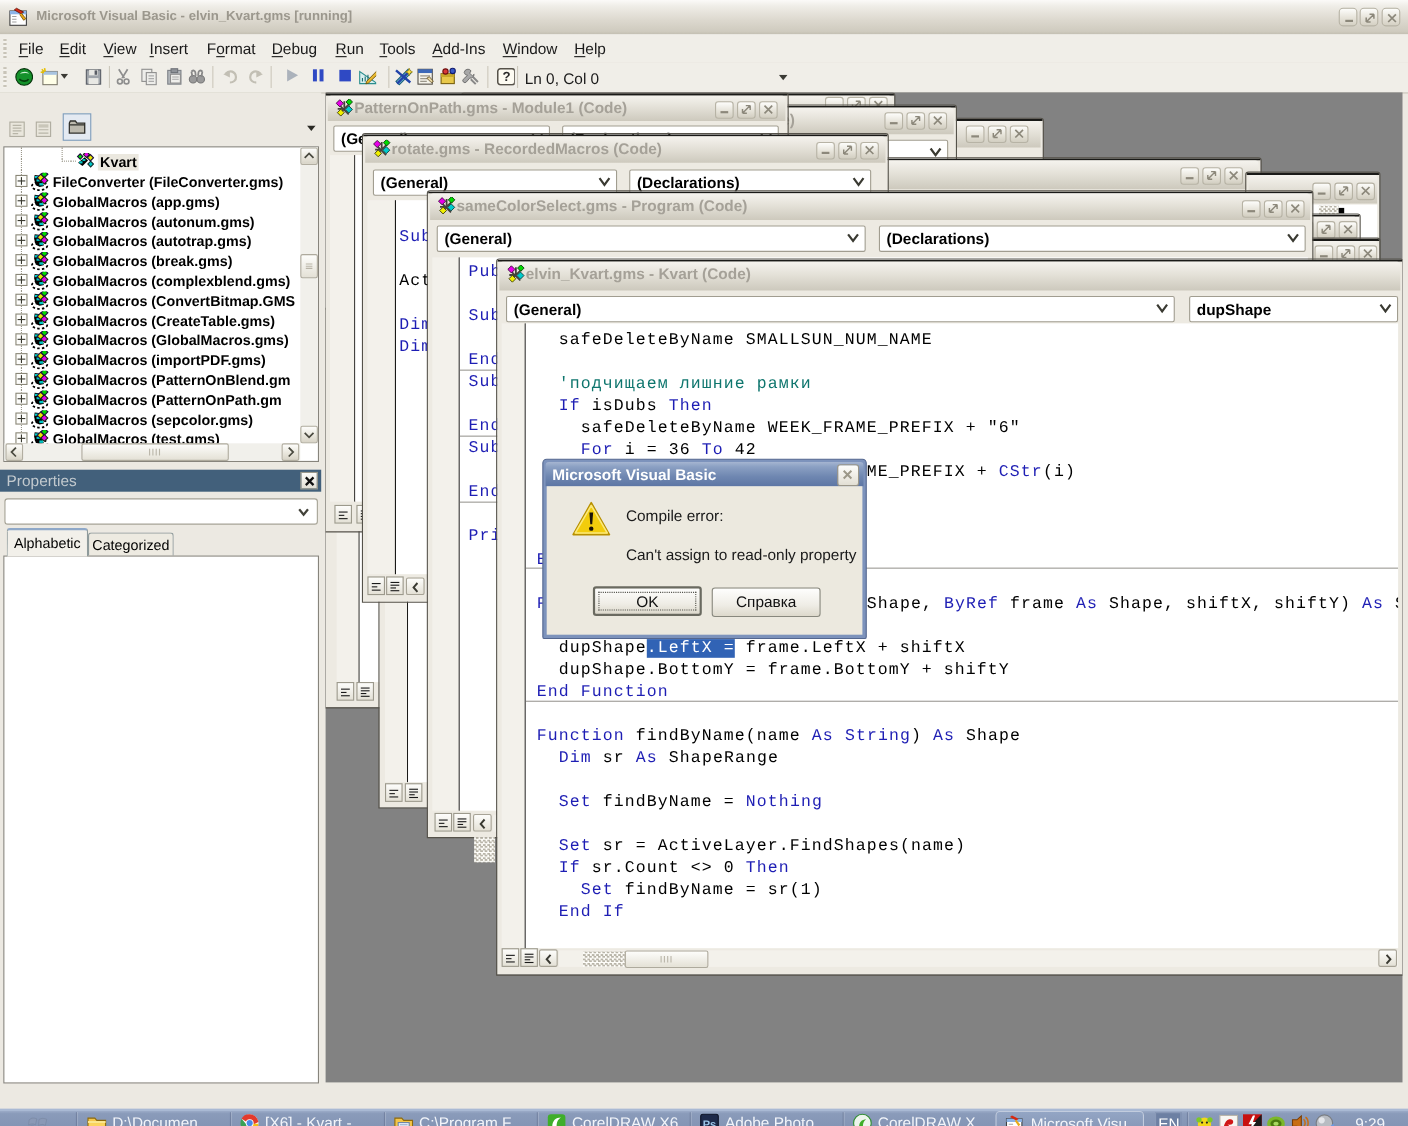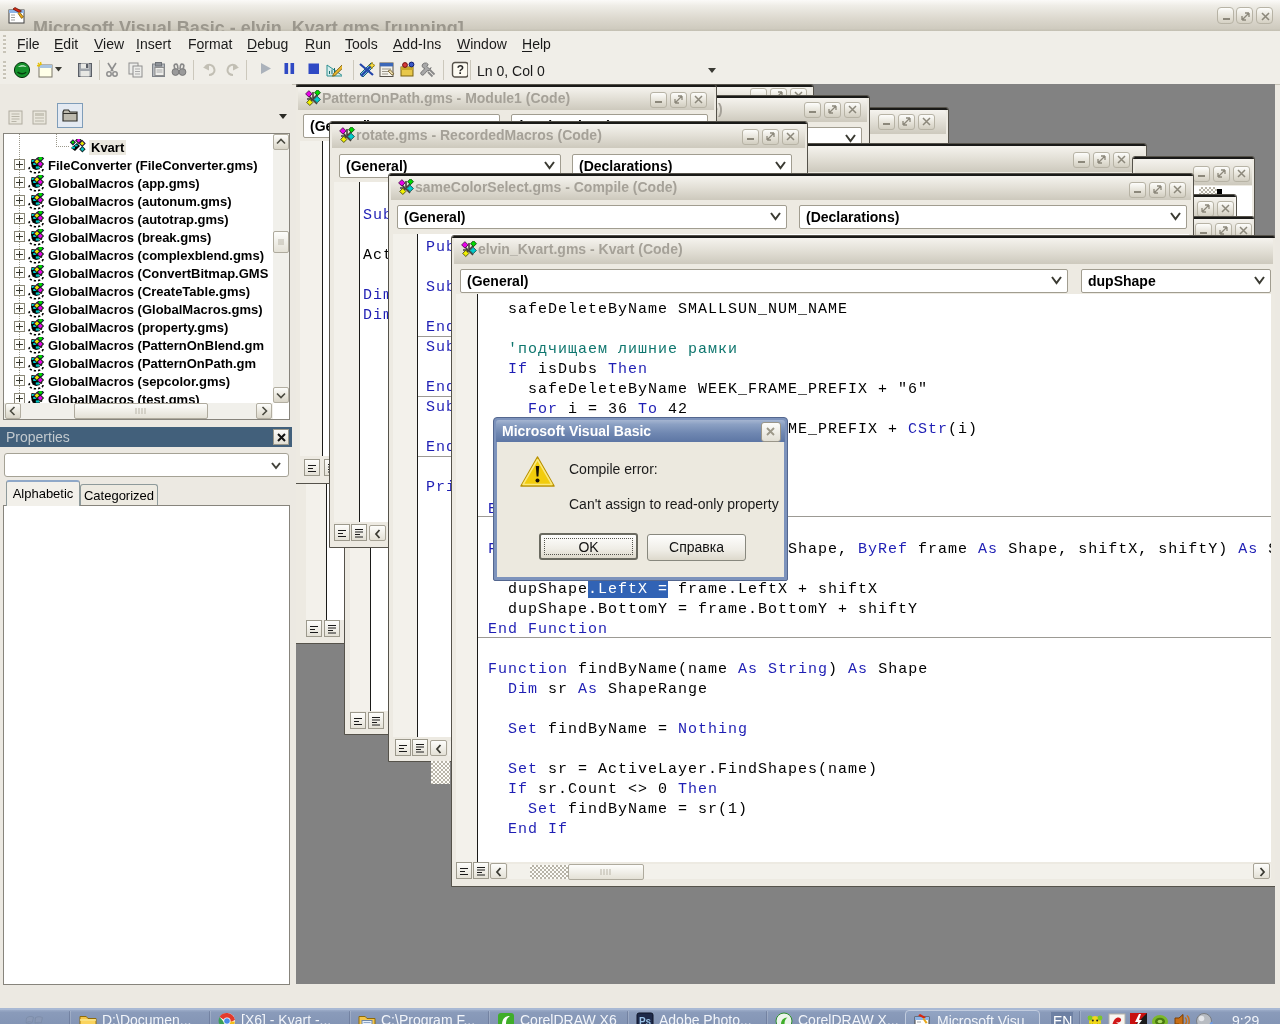--- a/index.html
+++ b/index.html
@@ -1,19 +1,19 @@
 <!DOCTYPE html>
 <html><head><meta charset="utf-8">
 <style>
 html,body{margin:0;padding:0;width:1280px;height:1024px;overflow:hidden;}
 body{font-family:"Liberation Sans",sans-serif;background:#ECE9E2;position:relative;}
 .abs{position:absolute;}
 
 #titlebar{left:0;top:0;width:1280px;height:31px;background:linear-gradient(180deg,#FBFAF8 0%,#EFEDE7 18%,#DCD8CE 60%,#CFCBBF 92%,#C3BFB2 100%);border-bottom:1px solid #B3AFA2;}
-#titlebar .txt{position:absolute;left:33px;top:18px;font-size:18px;font-weight:bold;color:#9B978D;letter-spacing:0;}
+#titlebar .txt{position:absolute;left:33px;top:7px;font-size:12px;font-weight:bold;color:#9B978D;letter-spacing:0;}
 .capbtn{position:absolute;top:7px;width:17px;height:17px;border:1px solid #B7B3A5;border-radius:4px;background:linear-gradient(180deg,#FDFDFB,#E6E3D9 55%,#D5D1C4);box-sizing:border-box;}
 .capbtn svg{position:absolute;left:2px;top:2px;}
 
 #menubar{left:0;top:31px;width:1280px;height:26px;background:#F0EEE8;border-bottom:1px solid #E0DDD4;}
 .grip{position:absolute;left:3px;top:4px;bottom:4px;width:3px;background:repeating-linear-gradient(180deg,#C8C4B8 0 2px,#F4F2ED 2px 4px);}
 .mi{position:absolute;top:5px;font-size:14px;color:#1A1A1A;}
 .mi u{text-decoration:underline;text-underline-offset:2px;}
 
 #toolbar{left:0;top:57px;width:1280px;height:27px;background:#F0EEE8;border-bottom:1px solid #C6C2B6;}
 .tbi{position:absolute;top:5px;width:17px;height:17px;}
@@ -393,21 +393,21 @@
           <svg class="ticon" width="17" height="17">
             <ellipse cx="8" cy="12.2" rx="7" ry="3.6" fill="none" stroke="#000" stroke-width="1.6" stroke-dasharray="2.2 2"></ellipse>
             <path d="M3.5 2 L7.5 2.5 L8.5 6.5 L10.5 9 L12 12 L8 13 L4.5 11.5 L3 6 Z" fill="#000"></path>
             <rect x="3.8" y="3" width="3" height="2" fill="#00C8C8"></rect>
             <rect x="5.2" y="6" width="3" height="2" fill="#00C8C8"></rect>
             <rect x="7.8" y="9.4" width="3.4" height="2.2" fill="#00C8C8"></rect>
             <rect x="10.2" y="-0.8" width="4.4" height="4.4" transform="rotate(45 12.4 1.4)" fill="#00D800" stroke="#201040" stroke-width="1"></rect>
             <rect x="6.8" y="2.4" width="4.4" height="4.4" transform="rotate(45 9 4.6)" fill="#E8E800" stroke="#201040" stroke-width="1"></rect>
             <rect x="10.1" y="4.9" width="4.4" height="4.4" transform="rotate(45 12.3 7.1)" fill="#E800E8" stroke="#103010" stroke-width="1"></rect>
           </svg>
-          <span class="tlabel">GlobalMacros (property.gms)</span>
+          <span class="tlabel">GlobalMacros (importPDF.gms)</span>
         </div>
 <div class="trow" style="top:202px;width:269px">
           <div class="plus"></div>
           <svg class="ticon" width="17" height="17">
             <ellipse cx="8" cy="12.2" rx="7" ry="3.6" fill="none" stroke="#000" stroke-width="1.6" stroke-dasharray="2.2 2"></ellipse>
             <path d="M3.5 2 L7.5 2.5 L8.5 6.5 L10.5 9 L12 12 L8 13 L4.5 11.5 L3 6 Z" fill="#000"></path>
             <rect x="3.8" y="3" width="3" height="2" fill="#00C8C8"></rect>
             <rect x="5.2" y="6" width="3" height="2" fill="#00C8C8"></rect>
             <rect x="7.8" y="9.4" width="3.4" height="2.2" fill="#00C8C8"></rect>
             <rect x="10.2" y="-0.8" width="4.4" height="4.4" transform="rotate(45 12.4 1.4)" fill="#00D800" stroke="#201040" stroke-width="1"></rect>
@@ -824,21 +824,21 @@
     </div>
 <div class="win" style="left:93px;top:90px;width:804px;height:585px;">
       <div class="wtb" style="height:24px">
         <svg class="wicon" width="17" height="17">
           <path d="M4 13 L13 4 M3 5 L12 14 M8 2 L8 8 M2 9 L8 9" stroke="#44423C" stroke-width="1.6" fill="none"></path>
           <rect x="1.6" y="1.6" width="4.6" height="4.6" transform="rotate(45 3.9 3.9)" fill="#E800E8" stroke="#401040" stroke-width="0.8"></rect>
           <rect x="10.4" y="0.6" width="4.2" height="4.2" transform="rotate(45 12.5 2.7)" fill="#00D800" stroke="#104010" stroke-width="0.8"></rect>
           <rect x="9.8" y="7.2" width="4.6" height="4.6" transform="rotate(45 12.1 9.5)" fill="#00CCCC" stroke="#104040" stroke-width="0.8"></rect>
           <rect x="2.6" y="10.2" width="4.4" height="4.4" transform="rotate(45 4.8 12.4)" fill="#F0F000" stroke="#404010" stroke-width="0.8"></rect>
         </svg>
-        <span class="wtxt">sameColorSelect.gms - Compile (Code)</span>
+        <span class="wtxt">sameColorSelect.gms - Program (Code)</span>
       </div>
       <div class="wbtns" style="right:7px;top:6px;width:57px;">
 <div class="wb" style="left:0">
           <svg width="13" height="12">
             <rect x="3" y="7" width="7" height="2" fill="#8C887B"></rect>
           </svg>
         </div>
 <div class="wb" style="left:20px">
           <svg width="13" height="12">
             <path d="M3 9 L10 2 M3 9 l4 0 M3 9 l0 -4 M10 2 l-4 0 M10 2 l0 4" stroke="#8C887B" stroke-width="1.3" fill="none"></path>

